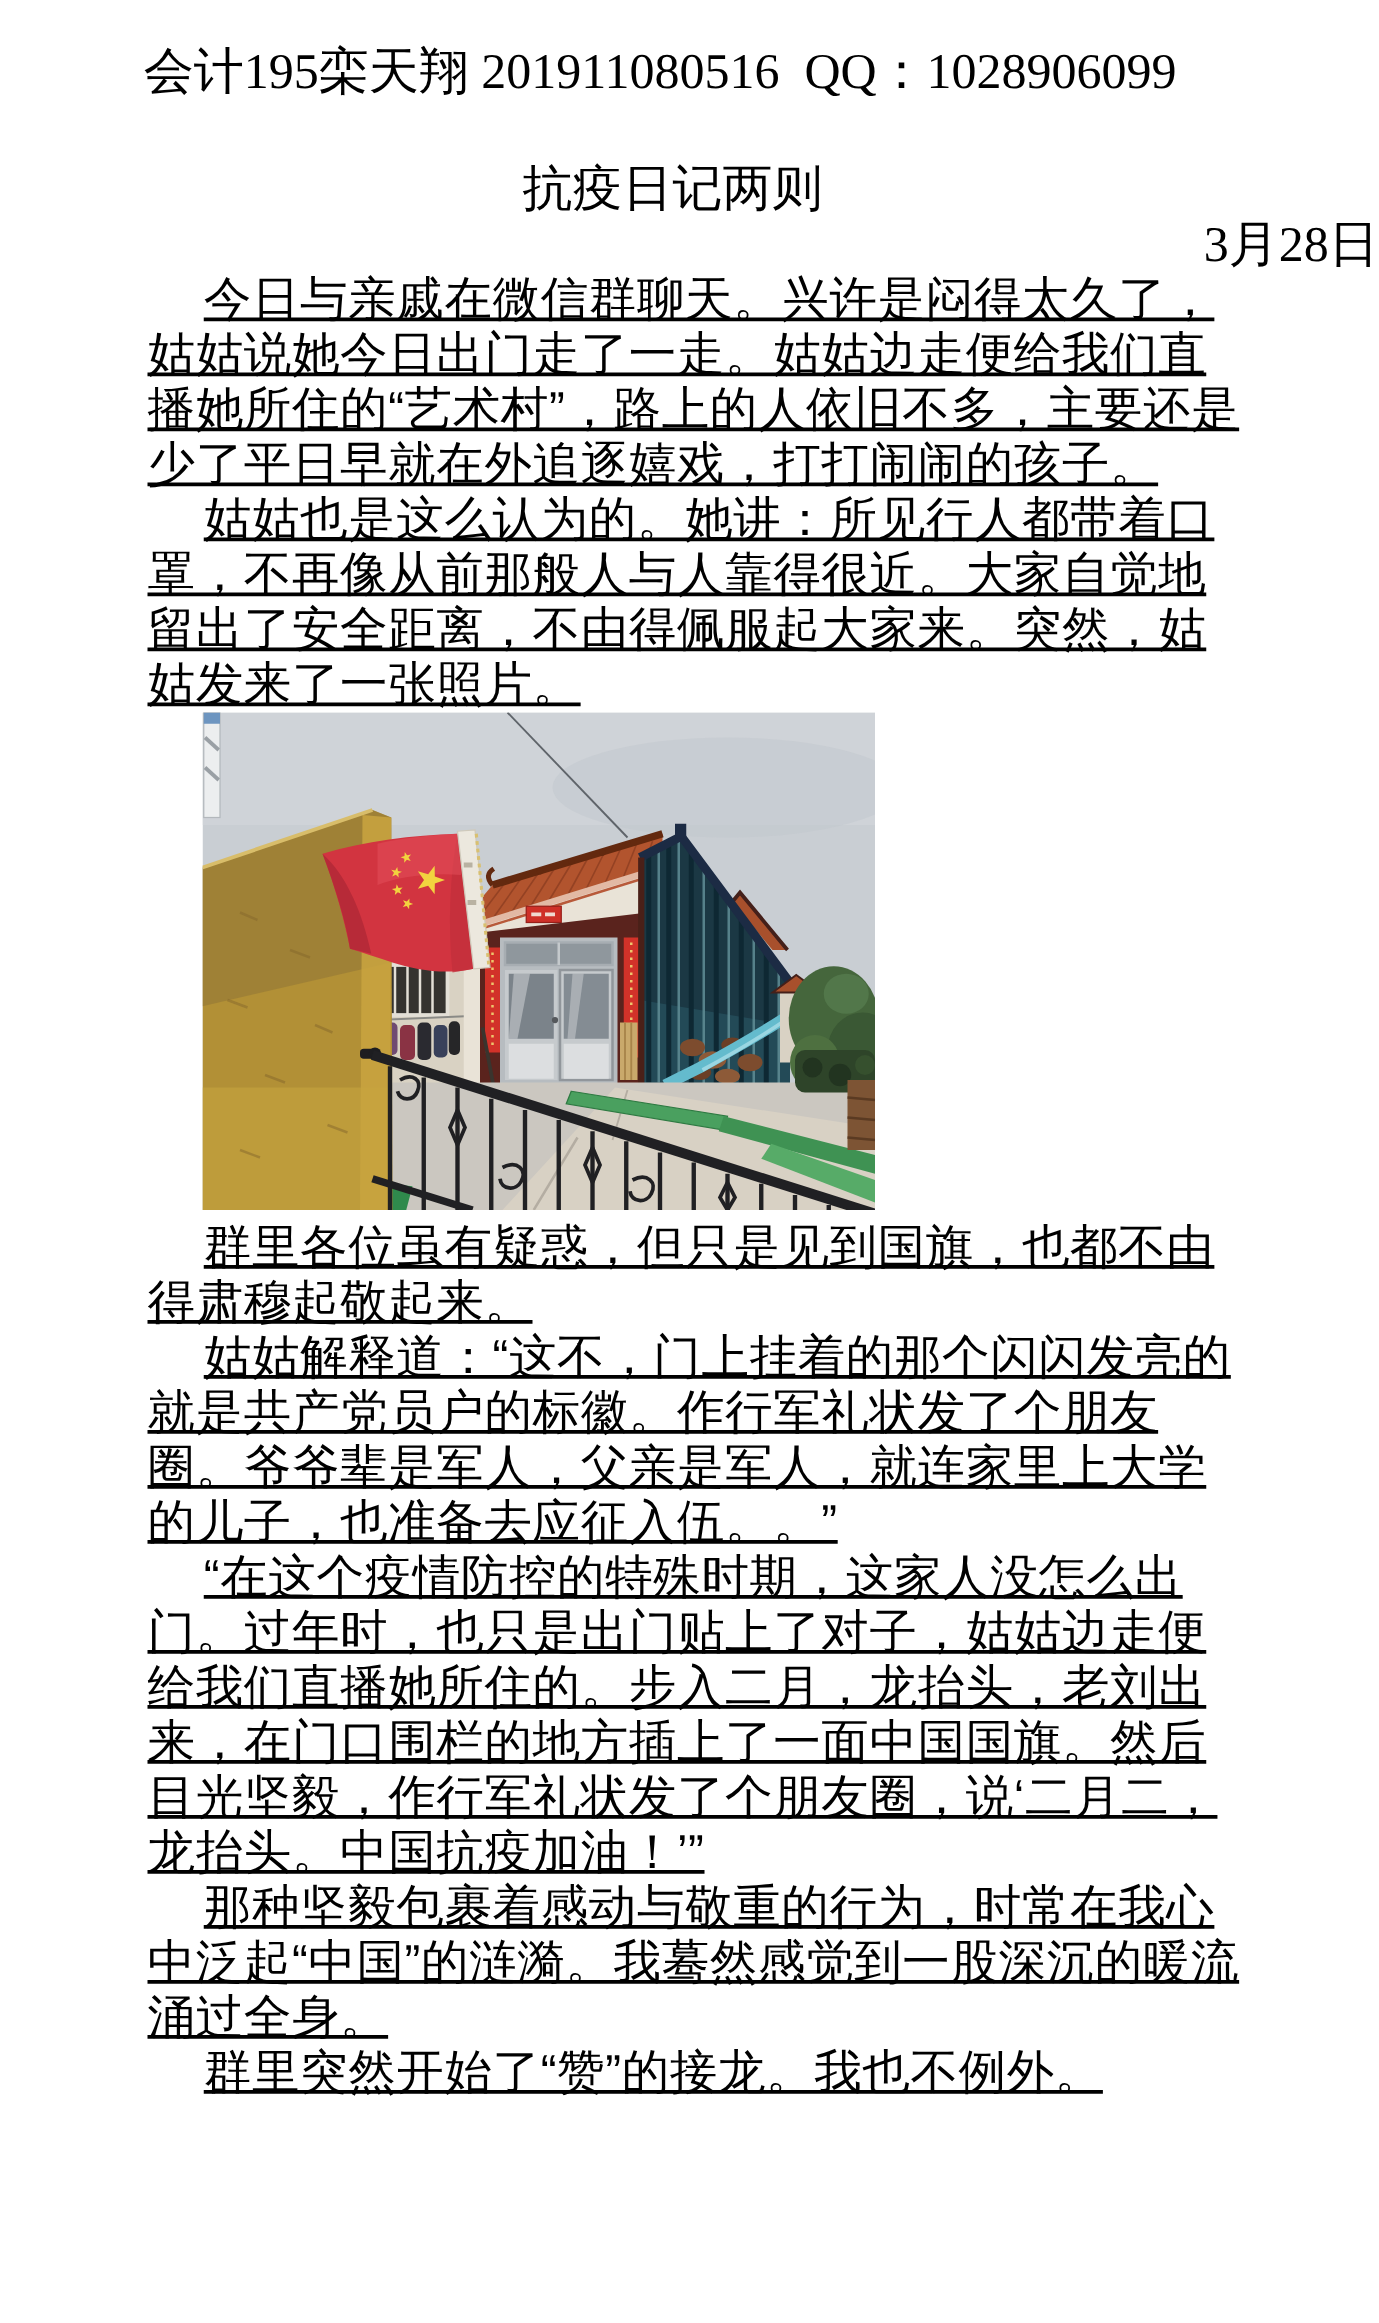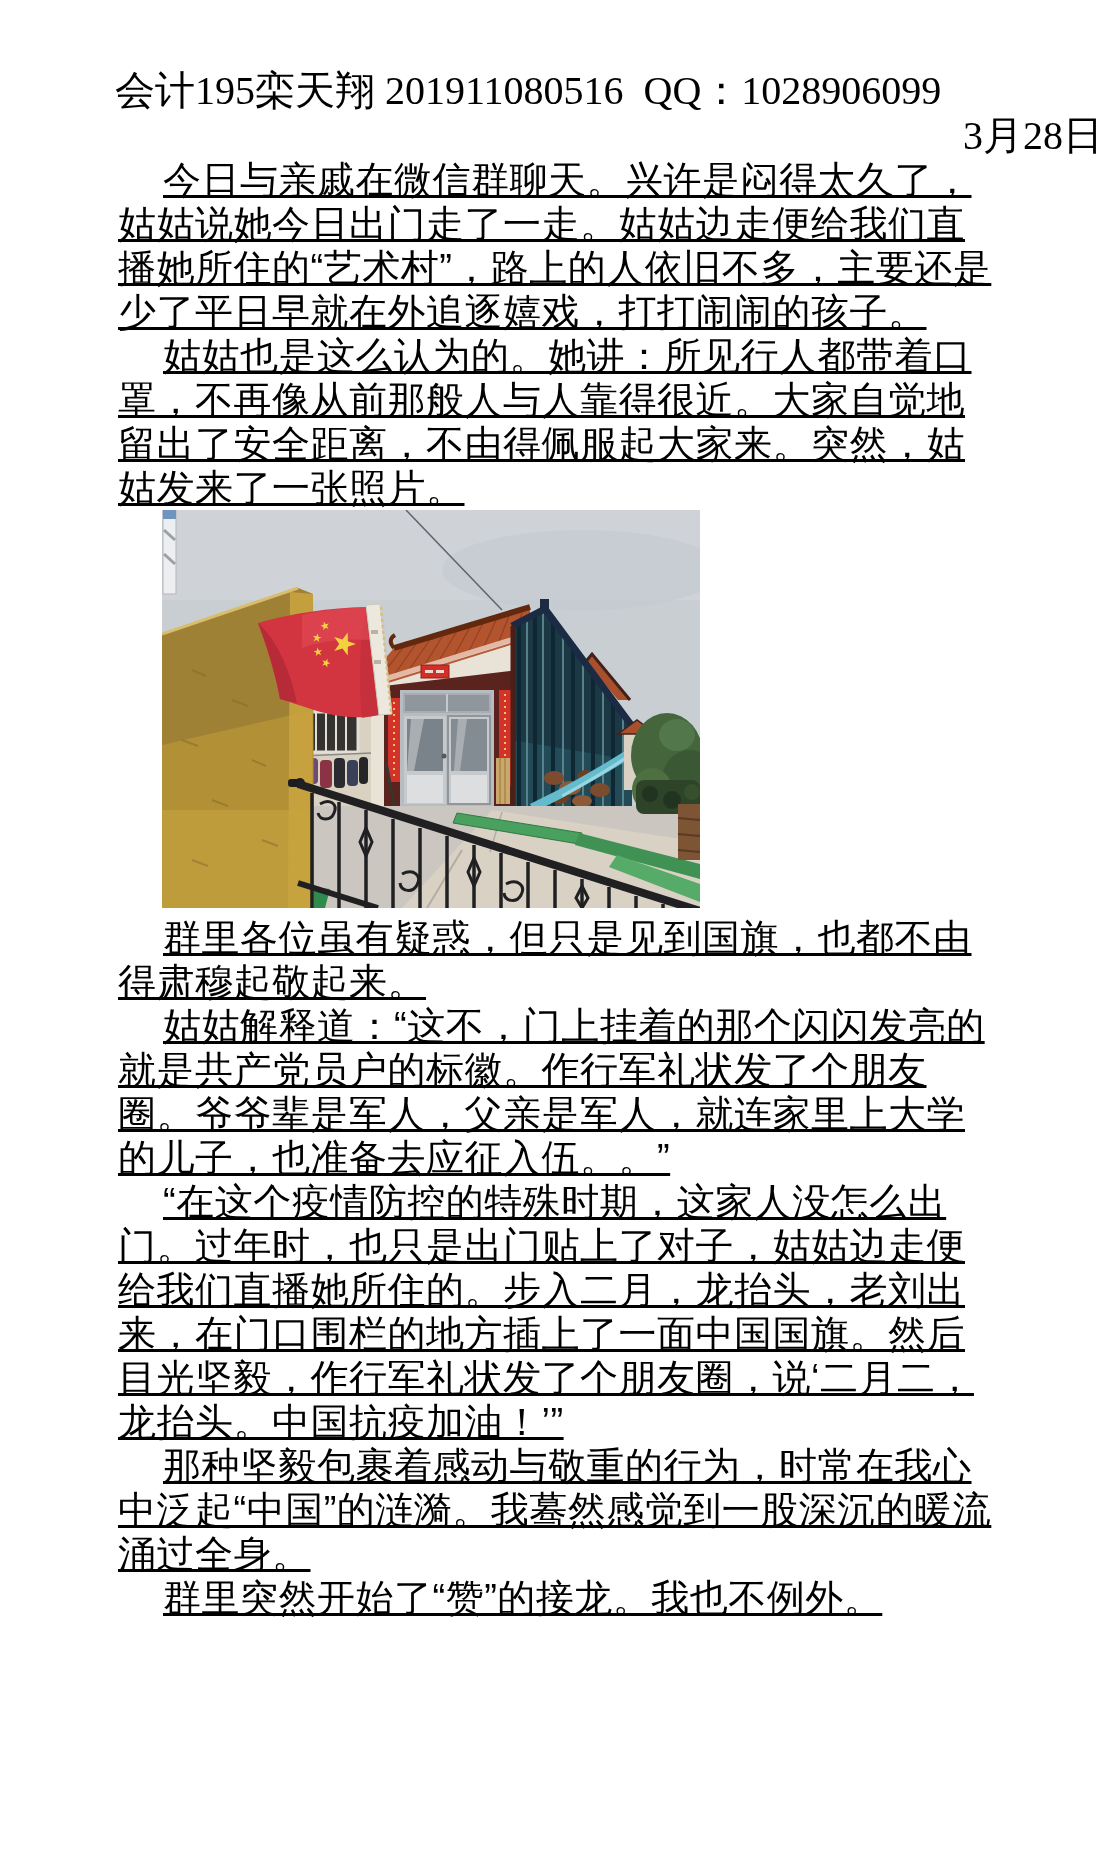--- a/index.html
+++ b/index.html
@@ -2,21 +2,21 @@
 <html><head>
 <meta charset="utf-8">
 <style>
   html,body{margin:0;padding:0;background:#ffffff;}
   .page{
     position:relative;
     width:1103px;height:1834px;
     box-sizing:border-box;
     background:#ffffff;
     overflow:hidden;
-    padding:68px 0 0 118px;
+    padding:34px 0 0 118px;
     color:#000;
   }
   .hdr{
     font-family:"Liberation Serif","DejaVu Serif",serif;
     font-size:40px;line-height:45px;
     white-space:pre-wrap;
     margin-left:-3px;
   }
   .ttl{
     font-family:"Liberation Serif","DejaVu Serif",serif;
@@ -46,20 +46,21 @@
   }
   svg{display:block;}
 </style>
 </head>
 <body>
 
 <div class="page">
 
   <div class="hdr">会计195栾天翔 201911080516  QQ：1028906099</div>
 
+  <div class="ttl">抗疫日记两则</div>
 
   <div class="dt">3月28日</div>
 
   <p class="para">今日与亲戚在微信群聊天。兴许是闷得太久了，姑姑说她今日出门走了一走。姑姑边走便给我们直播她所住的“艺术村”，路上的人依旧不多，主要还是少了平日早就在外追逐嬉戏，打打闹闹的孩子。</p>
   <p class="para">姑姑也是这么认为的。她讲：所见行人都带着口罩，不再像从前那般人与人靠得很近。大家自觉地留出了安全距离，不由得佩服起大家来。突然，姑姑发来了一张照片。</p>
 
   <div class="photo">
     <svg width="538" height="398" viewBox="0 0 538 398" xmlns="http://www.w3.org/2000/svg">
 
       <g>

